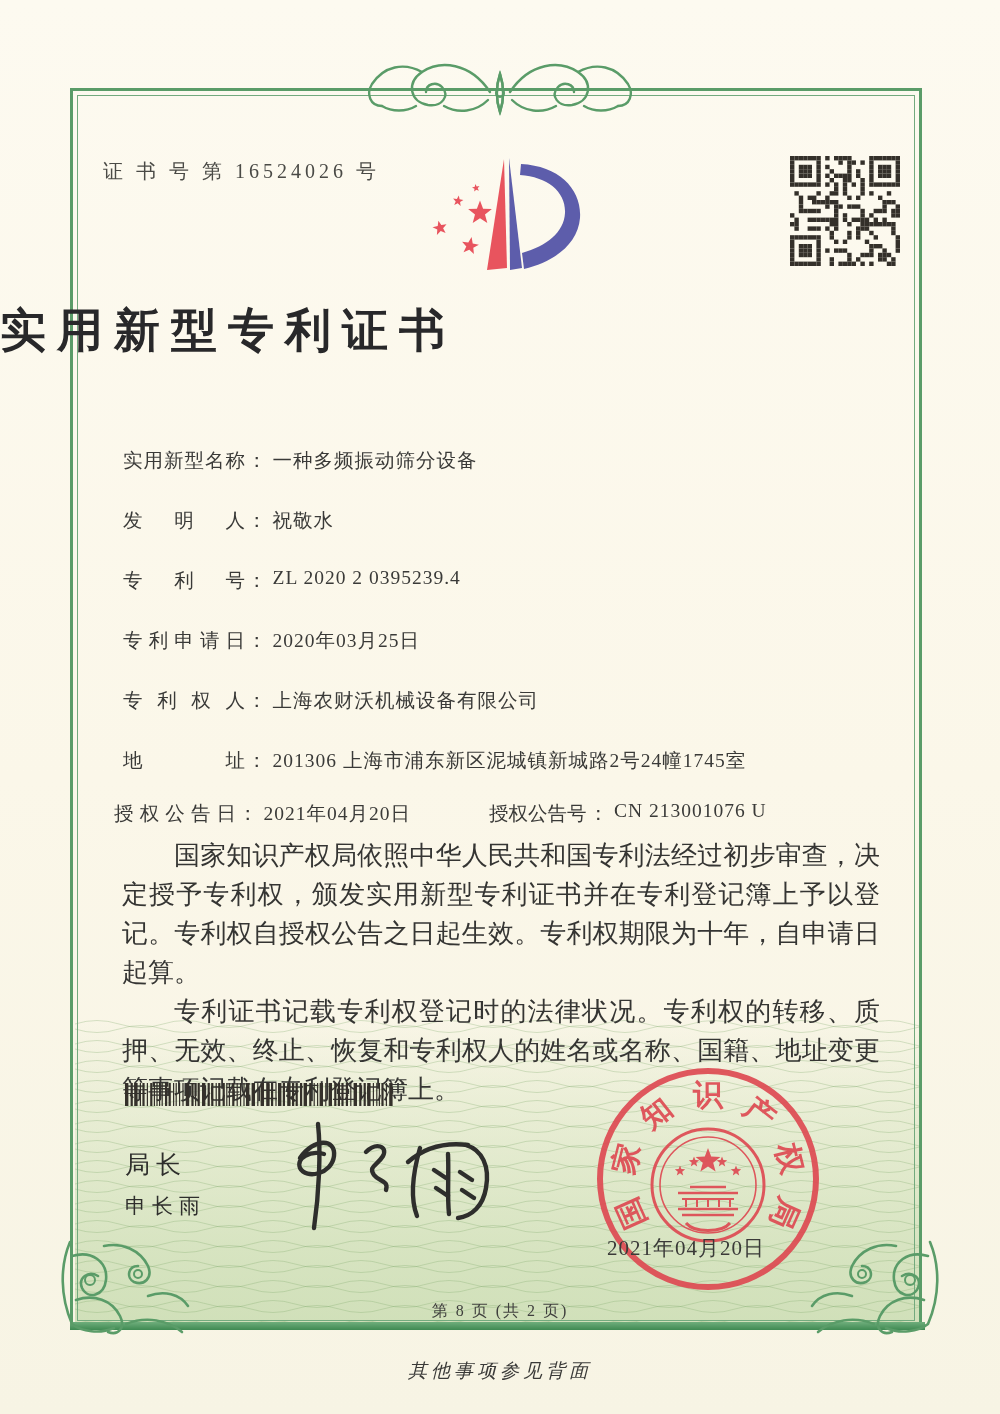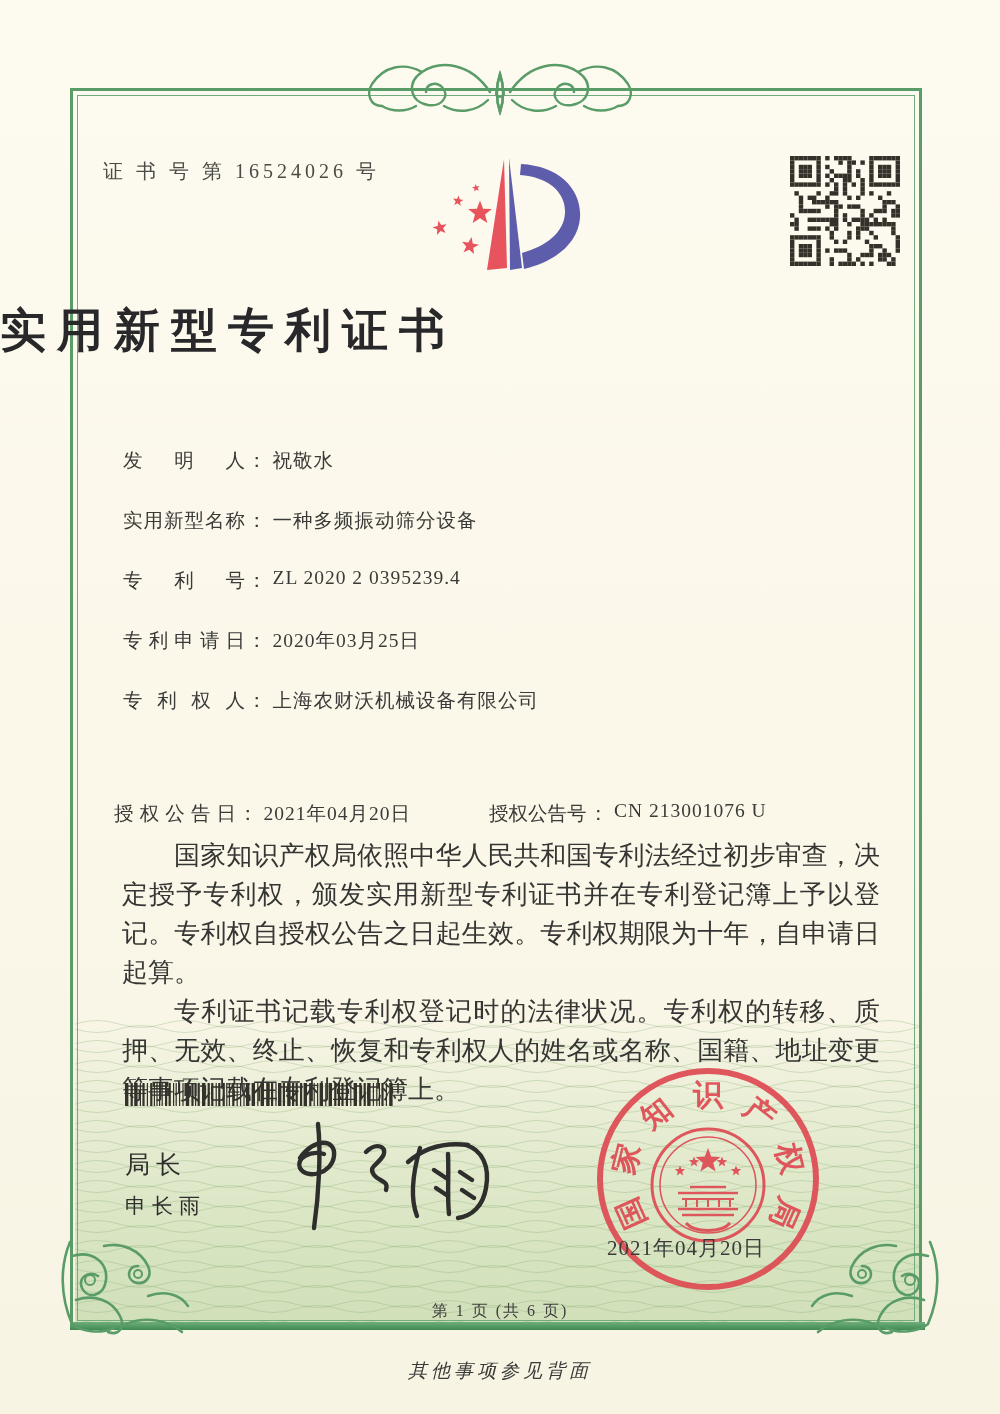--- a/index.html
+++ b/index.html
@@ -412,33 +412,36 @@
       <rect x="70.4" y="105.60000000000001" width="4.4" height="4.4" fill="#34302a"></rect>
       <rect x="79.2" y="105.60000000000001" width="4.4" height="4.4" fill="#34302a"></rect>
       <rect x="96.80000000000001" y="105.60000000000001" width="4.4" height="4.4" fill="#34302a"></rect>
       <rect x="101.2" y="105.60000000000001" width="4.4" height="4.4" fill="#34302a"></rect>
     </svg>
 
   <div class="title">实用新型专利证书</div>
 
   <div class="fields">
     <div class="field-row">
-      <span class="flabel">发明人</span><span class="fcolon">：</span><span class="fvalue">祝敬水</span>
+      <span class="flabel">实用新型名称</span><span class="fcolon">：</span><span class="fvalue">一种多频振动筛分设备</span>
     </div>
     <div class="field-row">
-      <span class="flabel">实用新型名称</span><span class="fcolon">：</span><span class="fvalue">一种多频振动筛分设备</span>
+      <span class="flabel">发明人</span><span class="fcolon">：</span><span class="fvalue">祝敬水</span>
     </div>
     <div class="field-row">
       <span class="flabel">专利号</span><span class="fcolon">：</span><span class="fvalue">ZL 2020 2 0395239.4</span>
     </div>
     <div class="field-row">
       <span class="flabel">专利申请日</span><span class="fcolon">：</span><span class="fvalue">2020年03月25日</span>
     </div>
     <div class="field-row">
       <span class="flabel">专利权人</span><span class="fcolon">：</span><span class="fvalue">上海农财沃机械设备有限公司</span>
+    </div>
+    <div class="field-row">
+      <span class="flabel">地址</span><span class="fcolon">：</span><span class="fvalue">201306 上海市浦东新区泥城镇新城路2号24幢1745室</span>
     </div>
   </div>
 
   <div class="grant-row">
     <span>
       <span class="flabel">授权公告日</span><span class="fcolon">：</span><span class="fvalue">2021年04月20日</span>
     </span>
     <span class="grant-no">
       <span>授权公告号</span><span class="fcolon">：</span><span class="fvalue">CN 213001076 U</span>
     </span>
@@ -569,15 +572,15 @@
         <path d="M28.0,-19.5L29.4,-15.9L33.2,-15.7L30.2,-13.3L31.2,-9.6L28.0,-11.7L24.8,-9.6L25.8,-13.3L22.8,-15.7L26.6,-15.9Z" fill="#de4750" stroke="none"></path>
         <path d="M-30,8 L30,8" stroke-width="2.5"></path>
         <path d="M-18,2 L18,2" stroke-width="2.5"></path>
         <path d="M-26,14 L26,14 M-22,14 L-22,22 M-11,14 L-11,22 M0,14 L0,22 M11,14 L11,22 M22,14 L22,22" stroke-width="2"></path>
         <path d="M-30,24 L30,24 M-26,30 L26,30" stroke-width="2.5"></path>
         <path d="M-22,38 C-14,48 14,48 22,38" stroke-width="3"></path>
       </g>
     </svg>
   <div class="seal-date">2021年04月20日</div>
 
-  <div class="page-num">第 1 页 (共 6 页)</div>
+  <div class="page-num">第 8 页 (共 2 页)</div>
   <div class="back-note">其他事项参见背面</div>
 </div>
 
 </body></html>

